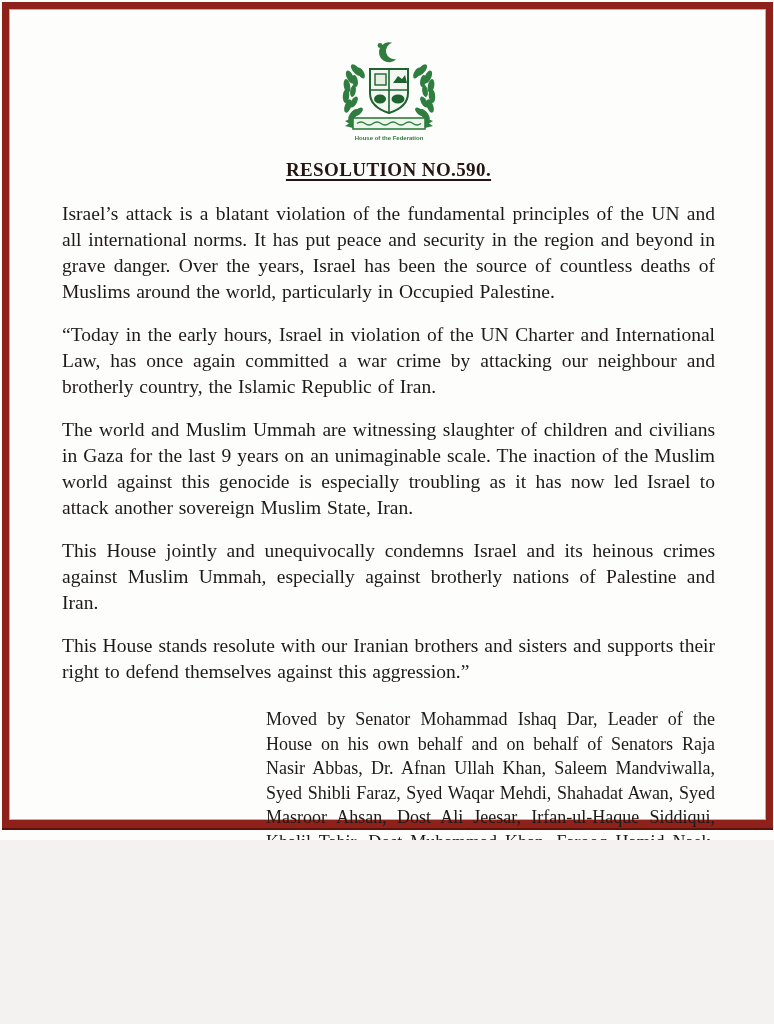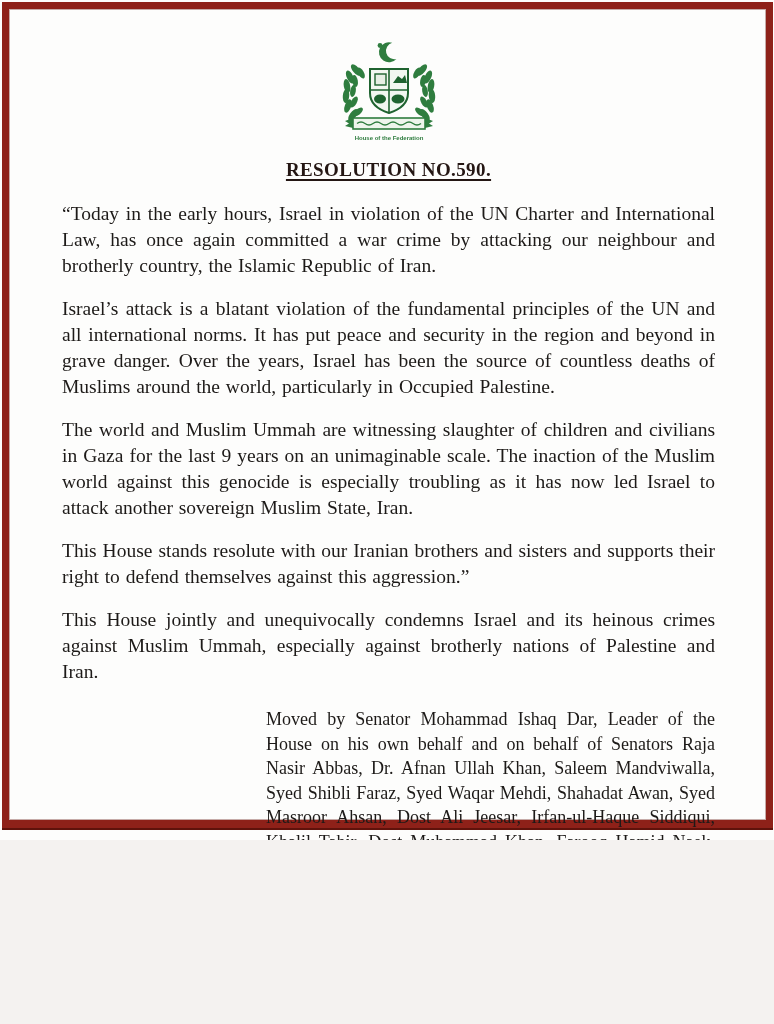--- a/index.html
+++ b/index.html
@@ -137,25 +137,25 @@
           <path d="M34 84.5 q4 -3 8 0 q4 3 8 0 q4 -3 8 0 q4 3 8 0 q4 -3 8 0 q4 3 8 0 q4 -3 8 0 q4 3 8 0" fill="none" stroke="var(--emblem-green)" stroke-width="1.3"></path>
         </g>
 
         <text x="66" y="101" text-anchor="middle" class="banner-caption">House of the Federation</text>
       </svg>
     </div>
 
     <h1 class="doc-title">RESOLUTION NO.590.</h1>
 
     <div class="body-text">
+      <p>Israel’s attack is a blatant violation of the fundamental principles of the UN and all international norms. It has put peace and security in the region and beyond in grave danger. Over the years, Israel has been the source of countless deaths of Muslims around the world, particularly in Occupied Palestine.</p>
       <p>“Today in the early hours, Israel in violation of the UN Charter and International Law, has once again committed a war crime by attacking our neighbour and brotherly country, the Islamic Republic of Iran.</p>
-      <p>Israel’s attack is a blatant violation of the fundamental principles of the UN and all international norms. It has put peace and security in the region and beyond in grave danger. Over the years, Israel has been the source of countless deaths of Muslims around the world, particularly in Occupied Palestine.</p>
       <p>The world and Muslim Ummah are witnessing slaughter of children and civilians in Gaza for the last 9 years on an unimaginable scale. The inaction of the Muslim world against this genocide is especially troubling as it has now led Israel to attack another sovereign Muslim State, Iran.</p>
+      <p>This House jointly and unequivocally condemns Israel and its heinous crimes against Muslim Ummah, especially against brotherly nations of Palestine and Iran.</p>
       <p>This House stands resolute with our Iranian brothers and sisters and supports their right to defend themselves against this aggression.”</p>
-      <p>This House jointly and unequivocally condemns Israel and its heinous crimes against Muslim Ummah, especially against brotherly nations of Palestine and Iran.</p>
     </div>
 
     <div class="mover-block">
       <span>Moved by Senator Mohammad Ishaq Dar, Leader of the House on his own behalf and on behalf of Senators Raja Nasir Abbas, Dr. Afnan Ullah Khan, Saleem Mandviwalla, Syed Shibli Faraz, Syed Waqar Mehdi, Shahadat Awan, Syed Masroor Ahsan, Dost Ali Jeesar, Irfan-ul-Haque Siddiqui, Khalil Tahir, Dost Muhammad Khan, Farooq Hamid Naek, Zamir Hussain Ghumro, Poonjo Bheel, Syedaal Khan, Zeeshan Khanzada, Kamran Murtaza, Jam Saifullah Khan, Rana Mahmood ul Hassan, Jan Muhammad, Abdul Wasay, Gurdeep Singh, Falak Naz, Mohammad Humayun Mohmand, Saifullah Sarwar Khan Nyazee, Danesh Kumar, Abdul Shakoor Khan, Fawzia Arshad, Pervaiz Rashid, Ashraf Ali Jatoi and Rahat Jamali Unanimously passed by the House on Friday the 13</span>
     </div>
 
   </div>
 </div>
 
 </body></html>

